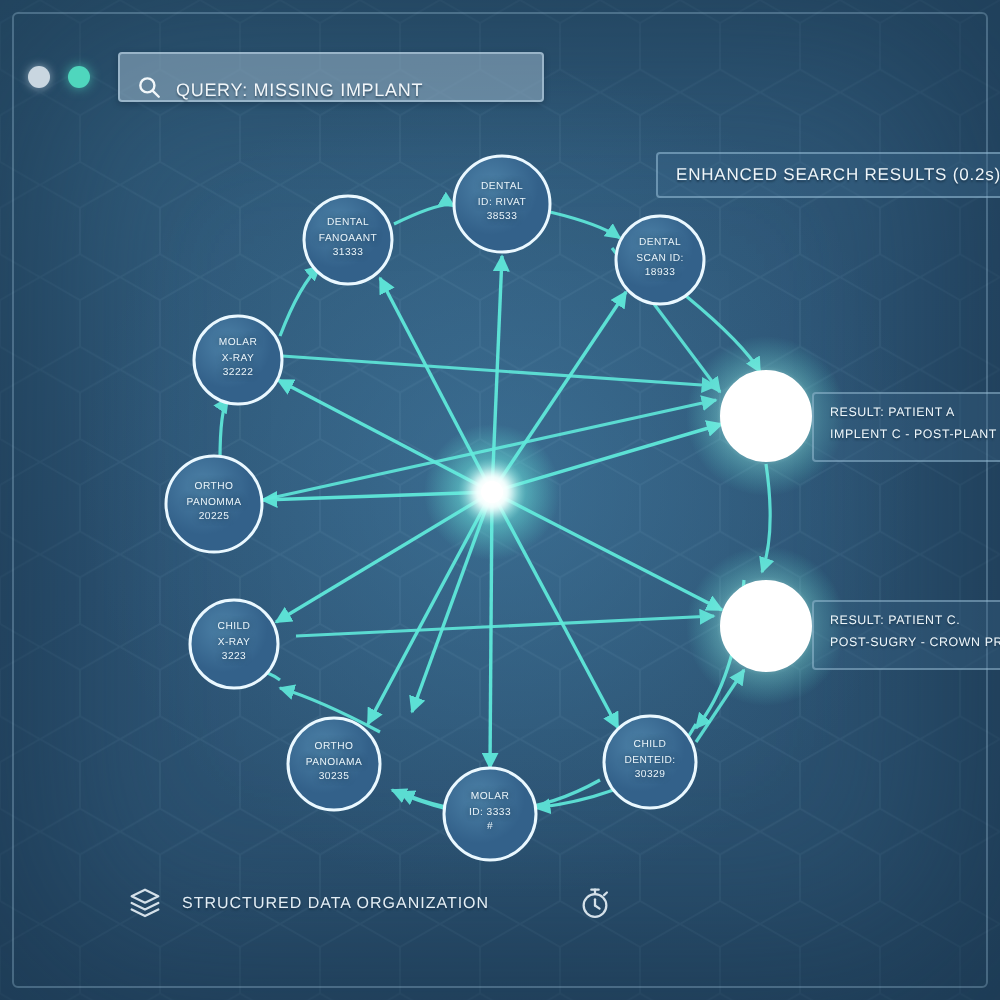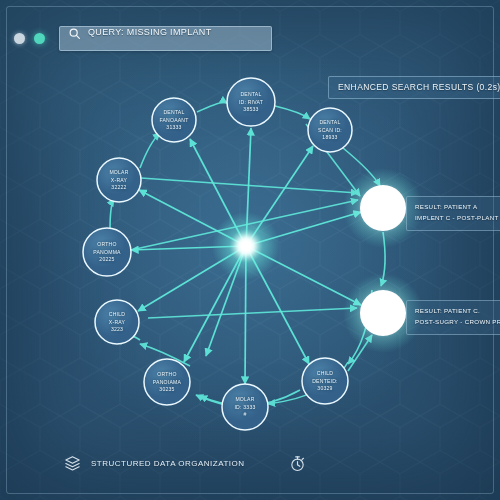--- a/index.html
+++ b/index.html
@@ -39,21 +39,21 @@
   }
   .dot { width:11px; height:11px; border-radius:50%; flex:0 0 auto; }
   #dot1 { margin-left:14px; background:#c9d6e0; box-shadow:0 0 5px rgba(210,228,240,.6); }
   #dot2 { margin-left:9px;  background:#4fd6bd; box-shadow:0 0 6px rgba(79,214,189,.7); }
 
   #searchbar {
     margin-left:14px; width:213px; height:25px;
     background:rgba(152,178,198,0.55);
     border:1px solid rgba(196,220,236,0.55);
     border-radius:2px;
-    display:flex; align-items:flex-start;
+    display:flex; align-items:flex-end;
     box-shadow:0 1px 3px rgba(12,30,46,.35);
   }
   #search-icon { margin-left:8px; flex:0 0 auto; display:block; }
   #query-text {
     margin-left:7px;
     font-size:9px; letter-spacing:.35px;
     color:#f2f7fa;
     white-space:nowrap;
     text-shadow:0 1px 1px rgba(16,38,56,.5);
   }
@@ -100,21 +100,21 @@
     letter-spacing:.3px;
     color:#eef6fa;
     white-space:nowrap;
     text-shadow:0 1px 1px rgba(14,36,54,.5);
   }
   #callout-a { left:406px; top:196px; }
   #callout-c { left:406px; top:300px; }
 
   
   #footer {
-    position:absolute; left:0; bottom:28px; width:500px;
+    position:absolute; left:0; bottom:40px; width:500px;
     display:flex; 
   }
   .feature { display:flex; align-items:center; }
   #feature-structured { margin-left:64px; }
   #feature-accelerated { margin-left:44px; }
   .feature-icon { flex:0 0 auto; display:block; opacity:.92; }
   .feature-label {
     margin-left:10px;
     font-size:8px; letter-spacing:.5px;
     color:#e4eef5;

